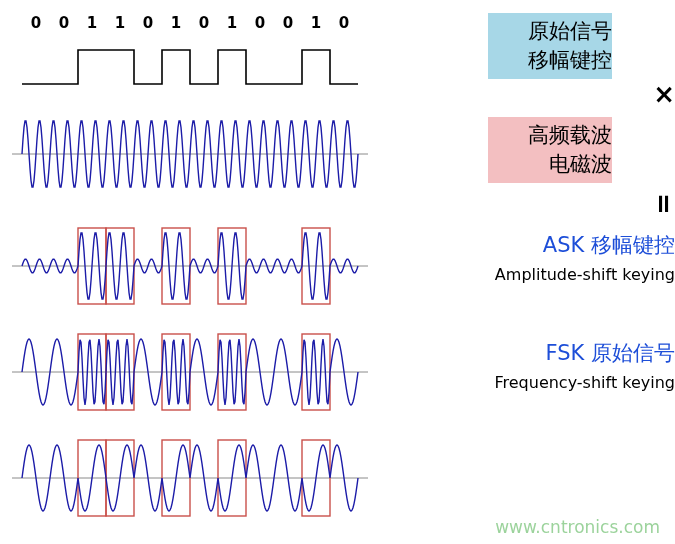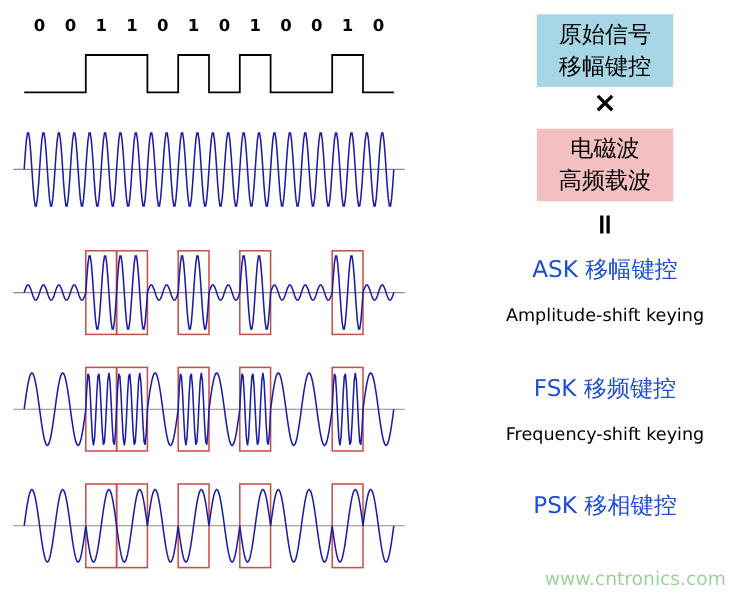--- a/index.html
+++ b/index.html
@@ -11,30 +11,30 @@
   #bit-row{position:absolute;left:22px;top:13px;height:20px;white-space:nowrap;}
   #bit-row span{display:inline-block;width:28px;text-align:center;font-size:15px;font-weight:700;color:#000;}
   svg.wave{position:absolute;display:block;}
   #wave-digital{left:10px;top:38px;}
   #wave-carrier{left:10px;top:112px;}
   #wave-ask{left:10px;top:224px;}
   #wave-fsk{left:10px;top:330px;}
   #wave-psk{left:10px;top:436px;}
 
   .right-col{position:absolute;left:425px;top:0;width:250px;height:544px;}
-  .right-col > div{position:absolute;left:0;width:250px;text-align:center;}
+  .right-col > div{position:absolute;left:0;width:250px;text-align:right;}
   .sig-box{left:63px !important;width:124px !important;padding:4px 0;font-size:21px;line-height:29px;}
   .box-blue{top:13px;background:#a7d7e7;}
   .box-pink{top:117px;background:#f3bfc1;}
   .op{font-size:26px;font-weight:700;color:#000;}
   .op-times{top:79px;}
   .op-equals{top:189px;}
   .op-equals span{display:inline-block;transform:rotate(90deg);}
   .mod-block .mod-title{font-size:21px;color:#1d4ed8;}
-  .mod-block .mod-sub{font-size:16px;color:#000;margin-top:18px;}
+  .mod-block .mod-sub{font-size:16px;color:#000;margin-top:6px;}
   .mod-ask{top:231px;}
   .mod-fsk{top:339px;}
   .mod-psk{top:445px;}
   #watermark{position:absolute;right:15px;top:517px;font-size:17px;color:#9cd39c;}
 </style>
 </head>
 <body>
 
 <div id="figure">
 
@@ -78,39 +78,38 @@
   <div class="right-col">
 
     <div class="sig-box box-blue">
       <div>原始信号</div>
       <div>移幅键控</div>
     </div>
 
     <div class="op op-times">×</div>
 
     <div class="sig-box box-pink">
+      <div>高频载波</div>
       <div>电磁波</div>
-      <div>高频载波</div>
     </div>
 
     <div class="op op-equals">
       <span>=</span>
     </div>
 
     <div class="mod-block mod-ask">
       <div class="mod-title">ASK 移幅键控</div>
       <div class="mod-sub">Amplitude-shift keying</div>
     </div>
 
     <div class="mod-block mod-fsk">
-      <div class="mod-title">FSK 移频键控</div>
+      <div class="mod-title">FSK 原始信号</div>
       <div class="mod-sub">Frequency-shift keying</div>
     </div>
 
     <div class="mod-block mod-psk">
-      <div class="mod-title">PSK 移相键控</div>
     </div>
 
   </div>
 
   <div id="watermark">www.cntronics.com</div>
 
 </div>
 
 </body></html>

